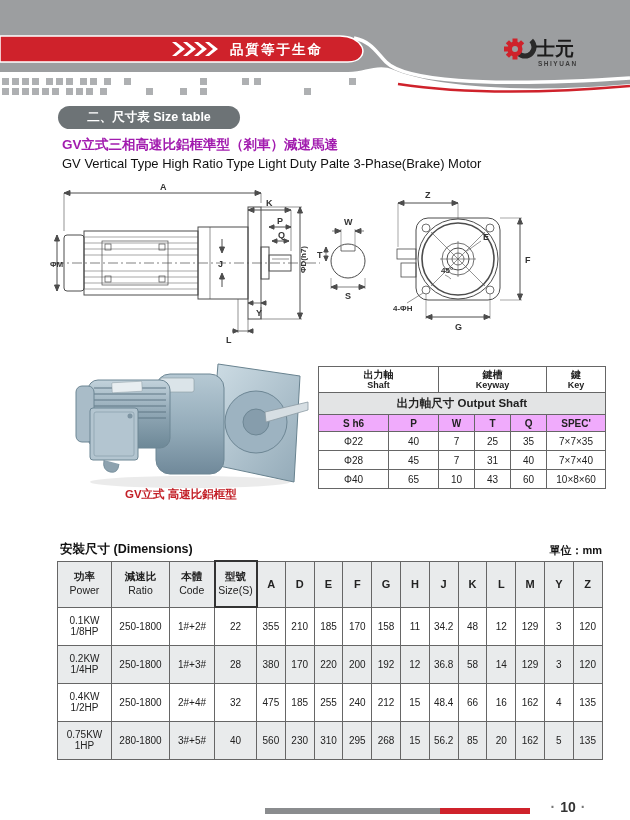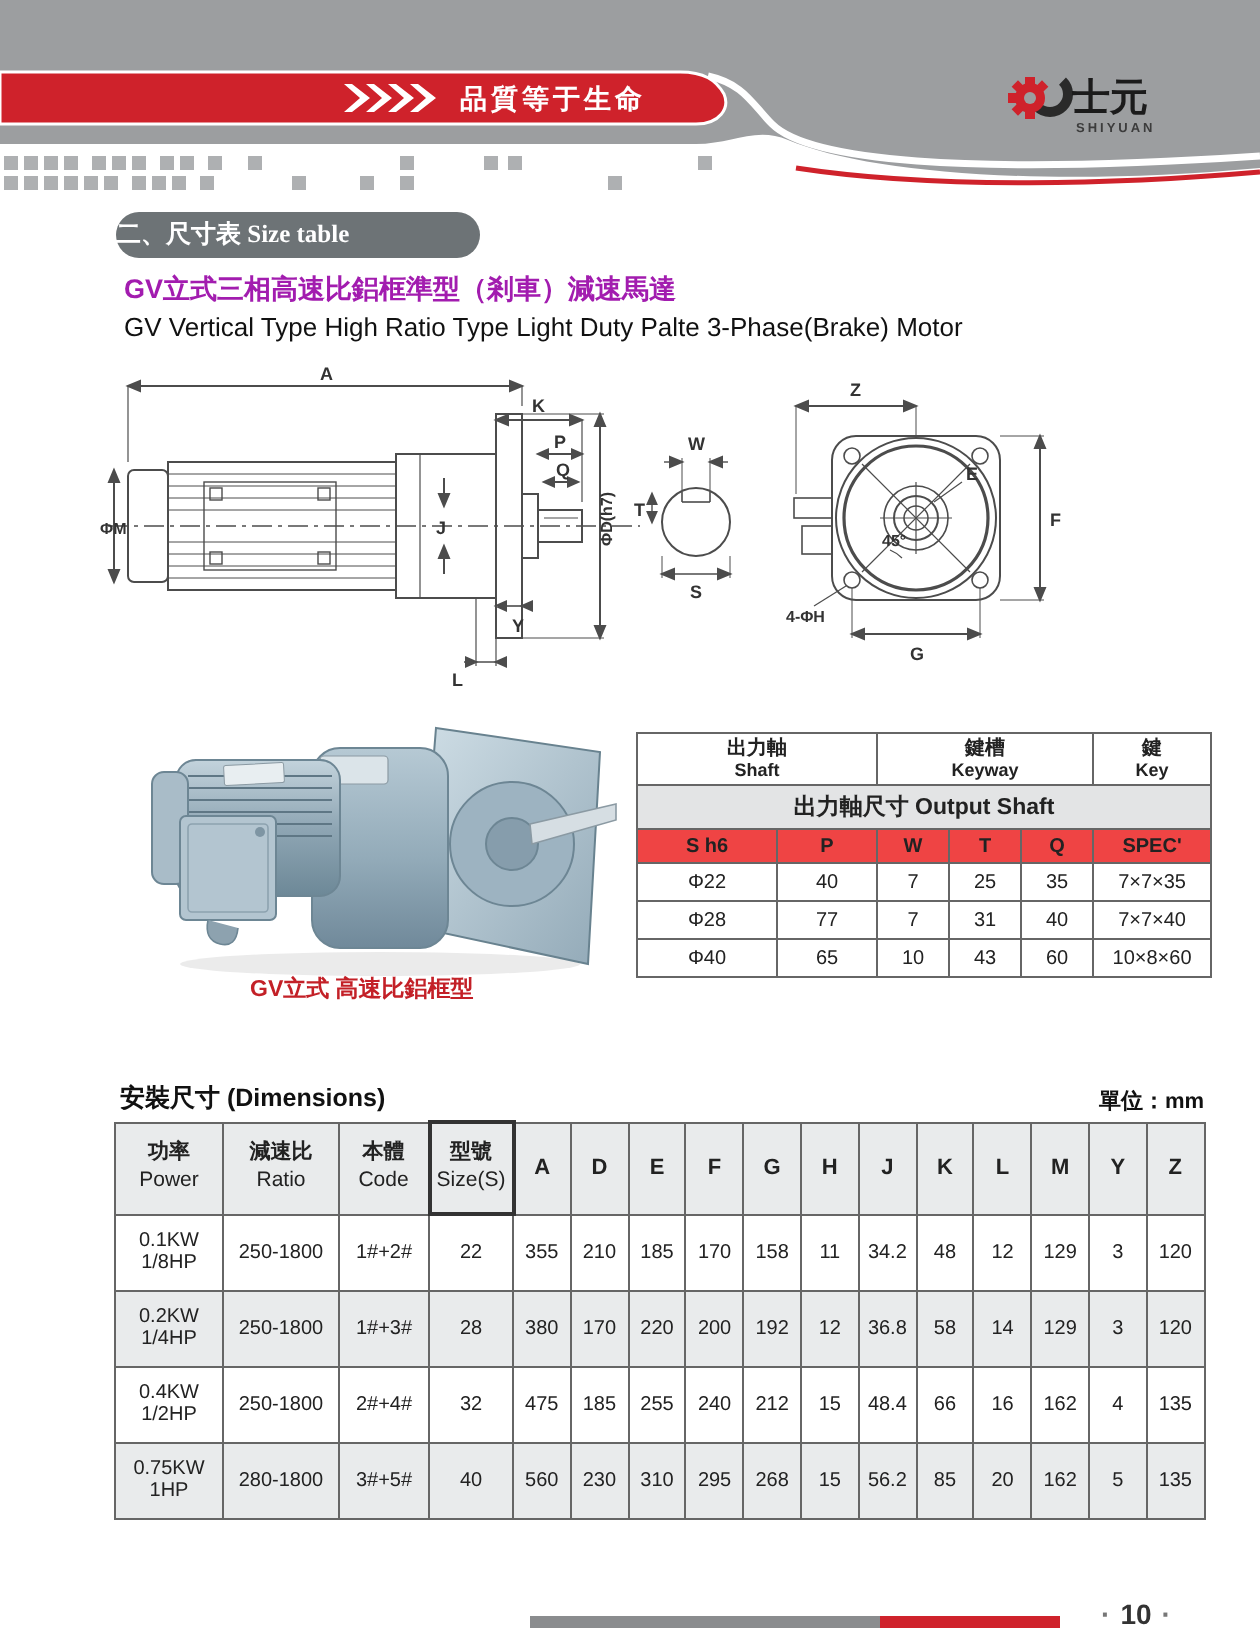--- a/index.html
+++ b/index.html
@@ -11,21 +11,21 @@
   }
   
   #header-svg { position:absolute; top:0; left:0; }
   .slogan-text { font-size:13.5px; font-weight:bold; letter-spacing:2px; }
   .logo-cn { font-size:19px; font-weight:bold; }
   .logo-en { font-size:6.5px; font-weight:bold; letter-spacing:1.5px; }
   
   .section-pill {
     position:absolute; left:58px; top:106px; width:182px; height:23px;
     background:#6d7376; border-radius:12px; color:#fff;
-    font-size:12.5px; font-weight:bold; line-height:23px; text-align:left;font-family:Liberation Serif, serif;
+    font-size:12.5px; font-weight:bold; line-height:23px; text-align:center;
   }
   
   .title-zh { position:absolute; left:62px; top:136px; font-size:13.5px; font-weight:bold; color:#a21caf; }
   .title-en { position:absolute; left:62px; top:156px; font-size:13px; color:#111; }
   
   #side-view { position:absolute; left:50px; top:183px; }
   #front-view { position:absolute; left:393px; top:183px; }
   .dim-label { font-size:9px; font-weight:bold; fill:#333; }
   .dim-label-sm { font-size:8px; font-weight:bold; fill:#333; }
   
@@ -33,21 +33,21 @@
   .photo-caption { position:absolute; left:125px; top:487px; font-size:11.5px; font-weight:bold; color:#c32027; }
   
   table { border-collapse:collapse; table-layout:fixed; }
   td,th { border:1px solid #666; text-align:center; vertical-align:middle; color:#222; overflow:hidden; }
   
   #shaft-table { position:absolute; left:318px; top:366px; width:287px; font-size:10.5px; }
   #shaft-table table { width:287px; border:1.5px solid #555; }
   #shaft-table .tbl-title { height:22px; background:#e3e4e5; font-size:11.5px; font-weight:bold; }
   #shaft-table .grp { height:26px; font-weight:bold; font-size:10px; line-height:1.15; background:#fff; }
   #shaft-table .grp .en { font-weight:bold; font-size:9px; }
-  #shaft-table .sub th { height:17px; font-size:10px; background:#ef4444; }
+  #shaft-table .sub th { height:17px; font-size:10px; background:#f0abfc; }
   #shaft-table td { height:19px; font-size:10px; }
   
   .dims-caption { position:absolute; left:60px; top:541px; font-size:12.5px; font-weight:bold; color:#111; }
   .dims-unit { position:absolute; right:28px; top:543px; font-size:11px; font-weight:bold; color:#111; }
   
   #dims-table { position:absolute; left:57px; top:560px; width:545px; }
   #dims-table table { width:545px; border:1.5px solid #444; }
   #dims-table th { height:46px; background:#e9ebec; font-size:10.5px; line-height:1.3; }
   #dims-table th .zh { font-weight:bold; }
   #dims-table th .en { font-weight:normal; }
@@ -390,21 +390,21 @@
             <td>Φ22</td>
             <td>40</td>
             <td>7</td>
             <td>25</td>
             <td>35</td>
             <td>7×7×35</td>
           </tr>
 
           <tr>
             <td>Φ28</td>
-            <td>77</td>
+            <td>45</td>
             <td>7</td>
             <td>31</td>
             <td>40</td>
             <td>7×7×40</td>
           </tr>
 
 
           <tr>
             <td>Φ40</td>
             <td>65</td>

